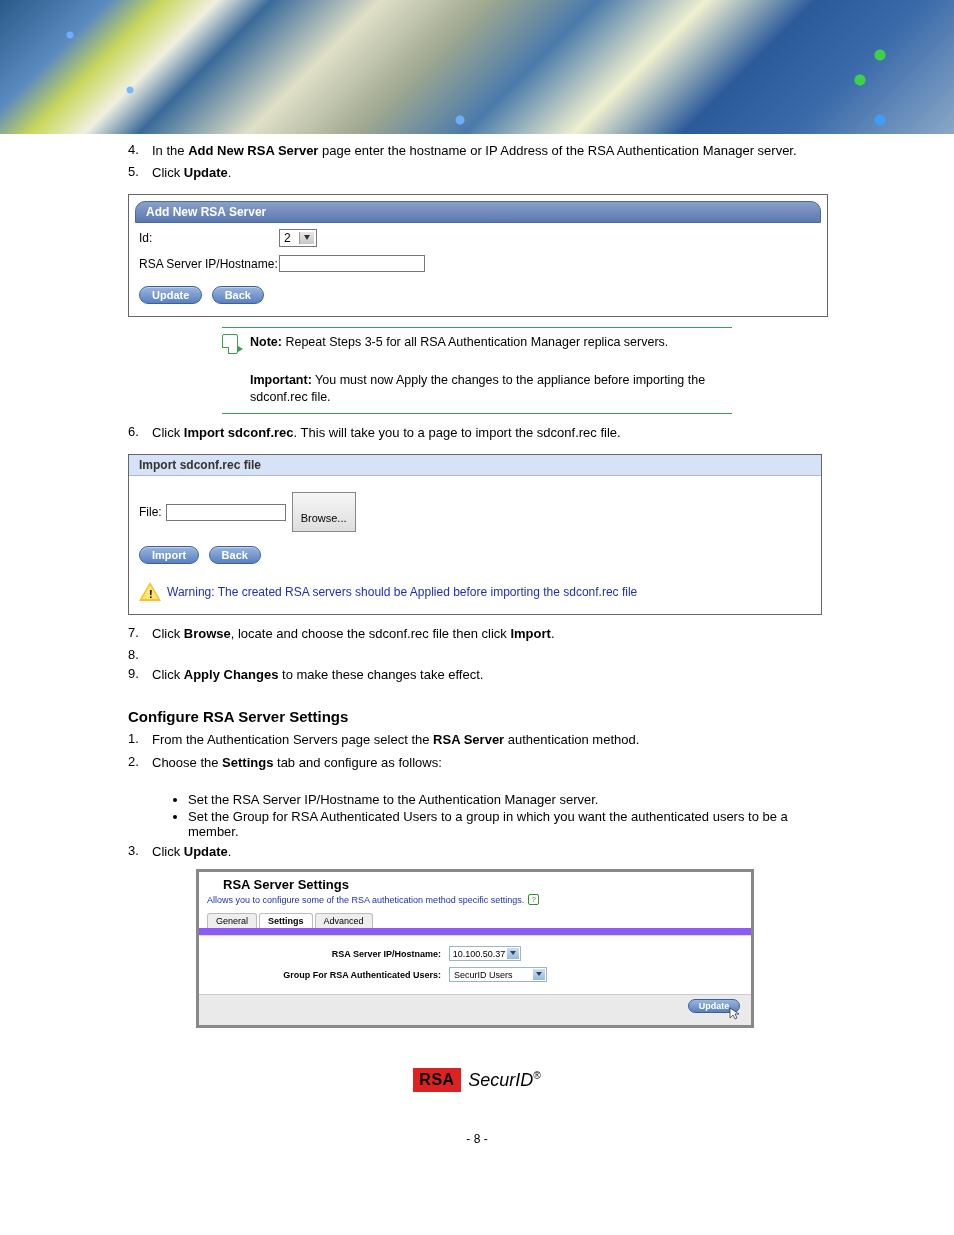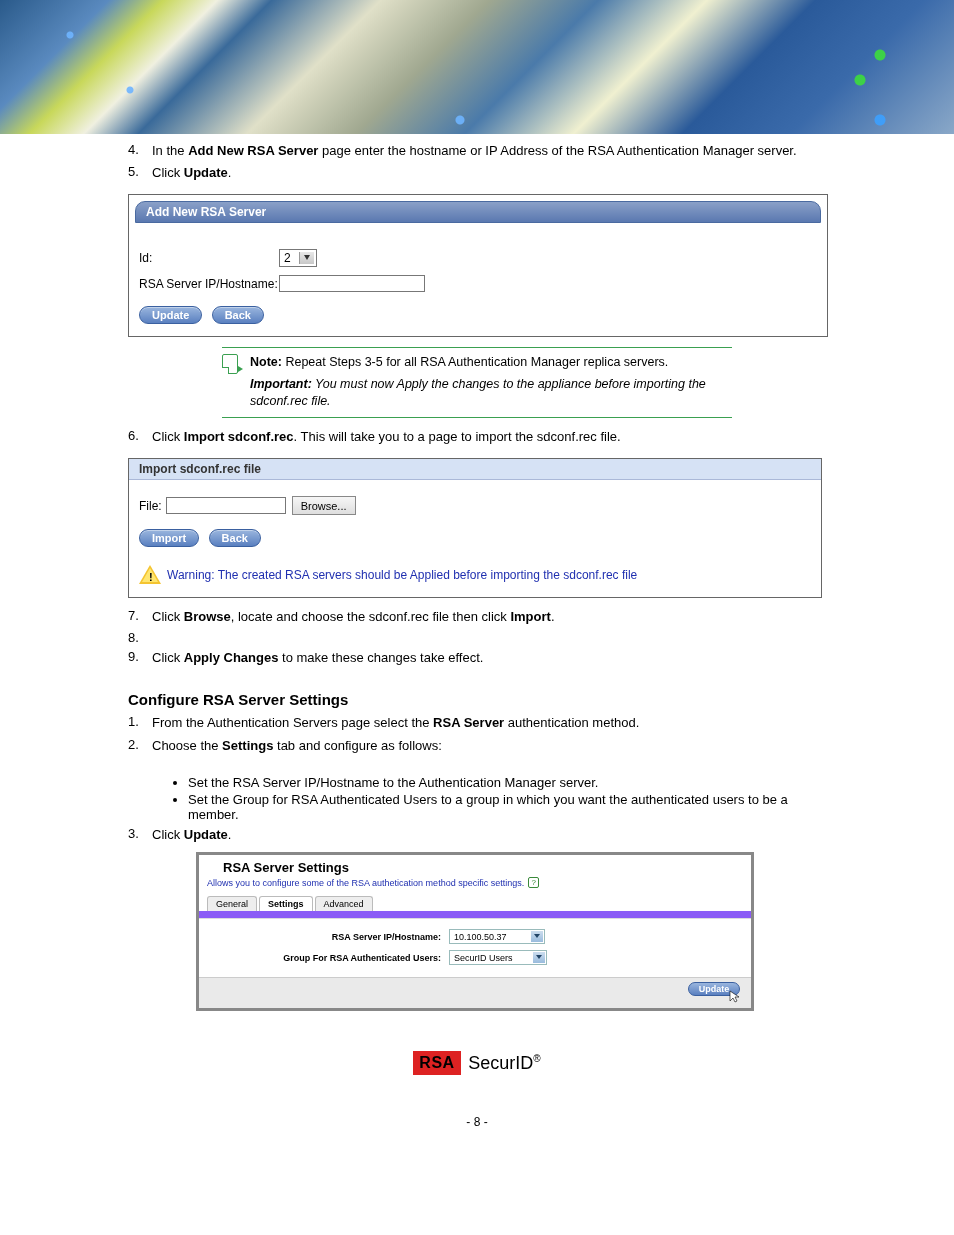--- a/index.html
+++ b/index.html
@@ -43,21 +43,21 @@
   .p1-titlebar {
     margin: 6px 6px 0 6px;
     background: linear-gradient(#8aa0c8, #5a78b0);
     color: #fff;
     font-size: 12px;
     font-weight: bold;
     padding: 3px 10px;
     border-radius: 10px 10px 0 0;
     border: 1px solid #4a6aa0;
   }
-  .p1-body { padding: 26px 10px 12px 10px; font-size: 12px; }
+  .p1-body { padding: 6px 10px 12px 10px; font-size: 12px; }
   .p1-row { margin-bottom: 8px; display:flex; align-items:center; }
   .p1-label { width: 140px; }
   .p1-select {
     width: 38px; height: 18px; border:1px solid #777; font-size:12px;
     background:#fff; display:inline-flex; align-items:center; padding-left:4px; position:relative;
   }
   .p1-select::after {
     content:""; position:absolute; right:2px; top:2px; width:14px; height:12px;
     background:linear-gradient(#e8e8e8,#c8c8c8); border-left:1px solid #999;
   }
@@ -92,21 +92,21 @@
 
   
   .panel2 { width: 694px; }
   .p2-titlebar {
     background:#d6e2f5; border-bottom:1px solid #aab8d8;
     font-size:12px; font-weight:bold; color:#333; padding:3px 10px;
   }
   .p2-body { padding: 16px 10px 12px 10px; font-size:12px;}
   .p2-input { height:17px; border:1px solid #777; width:120px; font-size:12px; padding:0 2px;}
   .browse-btn {
-    height:19px; font-size:11px; padding:3px 8px;
+    height:19px; font-size:11px; padding:19px 8px;
     background:linear-gradient(#f6f6f6,#dedede); border:1px solid #888; cursor:pointer;
   }
   .warn-row { display:flex; align-items:center; margin-top:18px; }
   .warn-icon { width:22px; height:20px; position:relative; margin-right:6px; }
   .warn-tri {
     width:0;height:0;
     border-left:11px solid transparent; border-right:11px solid transparent;
     border-bottom:19px solid #f4c430; position:absolute; top:0; left:0;
   }
   .warn-tri-inner {
@@ -152,21 +152,21 @@
 
   ul.bullets { margin:20px 0 4px 28px; padding:0; }
   ul.bullets li { margin-bottom:2px; }
 
   .page-num { text-align:center; font-size:12px; margin-top:40px; }
   .footer-logo { text-align:center; margin-top:40px; }
   .logo-rsa {
     display:inline-block; background:#d22; color:#000000; font-weight:bold;
     font-size:16px; padding:3px 6px; letter-spacing:0.5px; vertical-align:middle;
   }
-  .logo-securid { font-size:18px; vertical-align:middle; margin-left:4px; }
+  .logo-securid { font-size:18px; vertical-align:middle; margin-left:4px;font-style:italic; }
   .logo-securid sup { font-size:10px; }
 </style>
 </head>
 <body>
 
 <div class="banner"></div>
 
 <div class="content">
 
   <ol class="steps">
@@ -206,21 +206,21 @@
       </div>
     </div>
   </div>
 
   <div class="callout">
     <div class="callout-hr"></div>
     <div class="callout-row">
       <div class="note-icon"></div>
       <div class="callout-txt">
         <div><b>Note:</b><span> Repeat Steps 3-5 for all RSA Authentication Manager replica servers.</span></div>
-        <div style="margin-top:4px;font-style:italic;"><b>Important:</b><span> You must now Apply the changes to the appliance before importing the sdconf.rec file.</span></div>
+        <div style="margin-top:20px;"><b>Important:</b><span> You must now Apply the changes to the appliance before importing the sdconf.rec file.</span></div>
       </div>
     </div>
     <div class="callout-hr"></div>
   </div>
 
   <ol class="steps">
     <li>
       <span class="num">6.</span>
       <span class="instr">
         <span>Click </span><b>Import sdconf.rec</b><span>. This will take you to a page to import the sdconf.rec file.</span>
@@ -311,21 +311,21 @@
       </div>
       <div class="p3-tabs">
         <div class="p3-tab">General</div>
         <div class="p3-tab active">Settings</div>
         <div class="p3-tab">Advanced</div>
       </div>
       <div style="border-top:1px solid #ddd;"></div>
       <div class="p3-section">
         <div class="p3-row">
           <div class="p3-label">RSA Server IP/Hostname:</div>
-          <div class="p3-select" style="width:96px;">
+          <div class="p3-select" style="width:72px;justify-content:center;">
             <span>10.100.50.37</span>
               <span class="arrow"></span>
           </div>
         </div>
         <div class="p3-row">
           <div class="p3-label">Group For RSA Authenticated Users:</div>
           <div class="p3-select" style="width:98px;">
             <span>SecurID Users</span>
               <span class="arrow"></span>
           </div>

